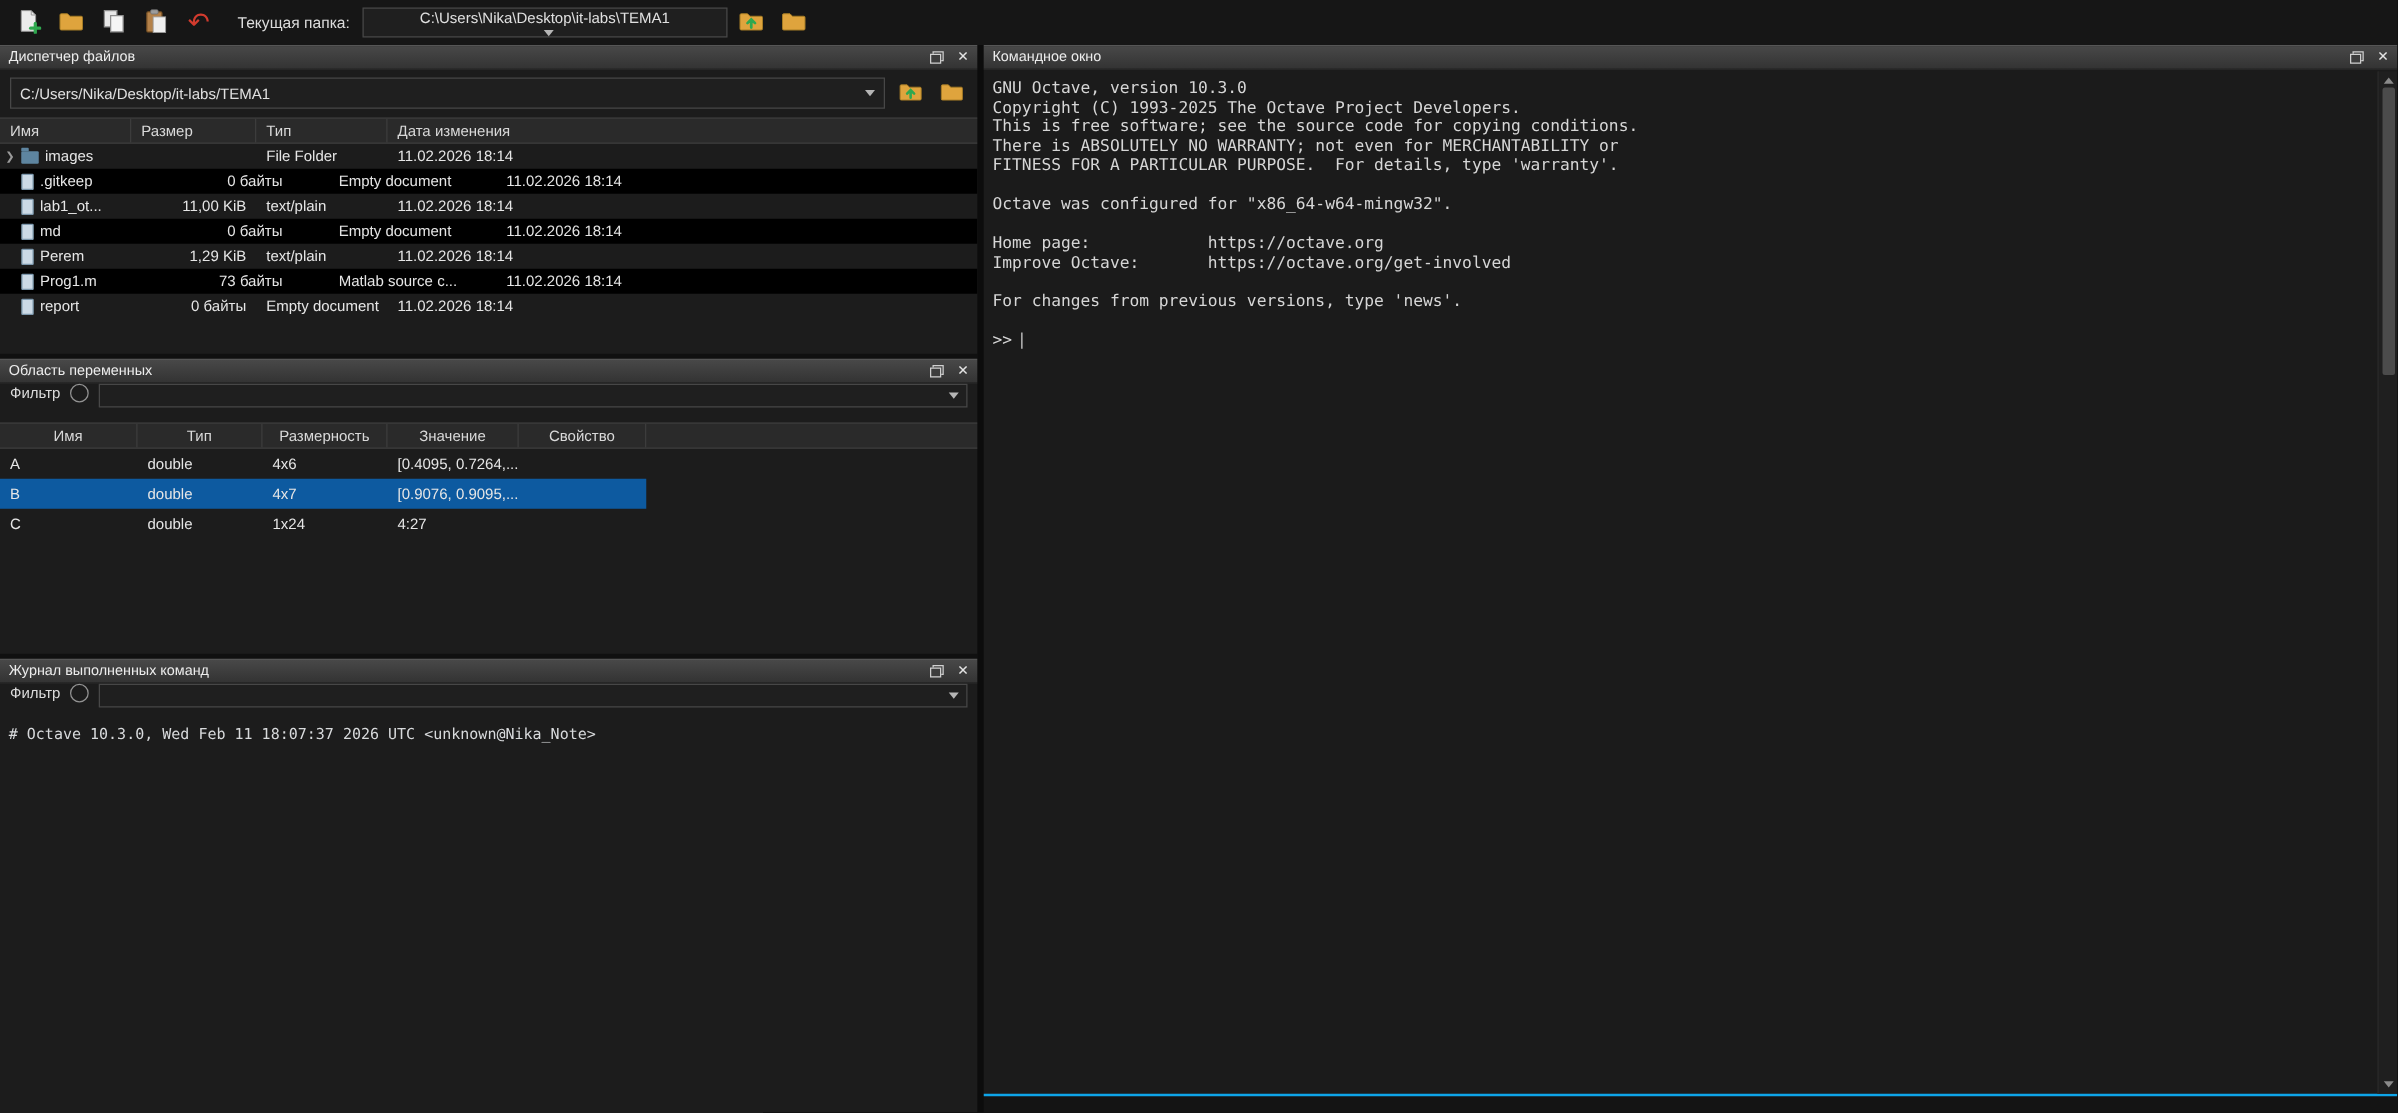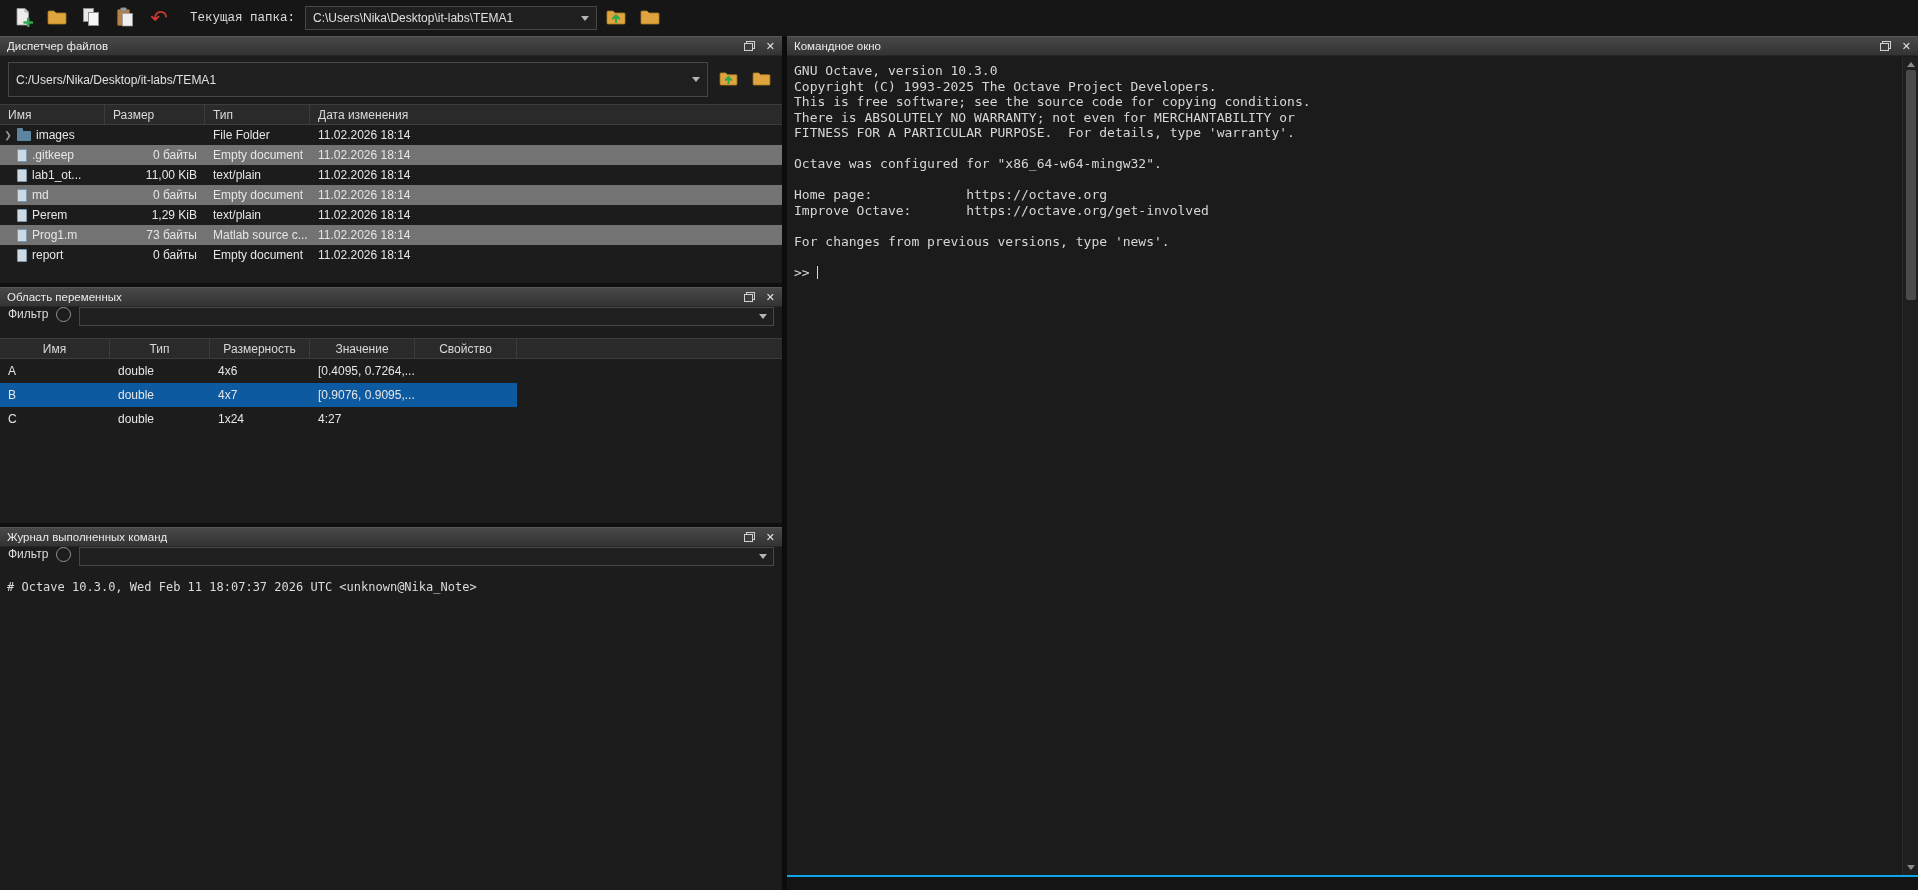--- a/index.html
+++ b/index.html
@@ -5,51 +5,51 @@
   * { margin:0; padding:0; box-sizing:border-box; }
   html,body { background:#101010; }
   .app{
     width:1918px;height:890px;background:#141414;display:flex;flex-direction:column;
     font-family:"Liberation Sans",sans-serif;color:#e2e2e2;overflow:hidden;
   }
   
   .toolbar{flex:0 0 36px;display:flex;align-items:center;gap:4px;padding:0 8px;background:#161616;}
   .tbtn{width:30px;height:28px;background:transparent;border:none;display:flex;align-items:center;justify-content:center;padding:0;cursor:pointer;}
   .undo-glyph{color:#d23b2e;font-size:21px;line-height:1;font-family:"DejaVu Sans",sans-serif;}
-  .tlabel{font-size:12.5px;margin:0 6px 0 12px;color:#dcdcdc;white-space:nowrap;font-family:Liberation Mono, monospace;}
+  .tlabel{font-size:12.5px;margin:0 6px 0 12px;color:#dcdcdc;white-space:nowrap;}
   .combo{display:flex;align-items:center;background:#1f1f1f;border:1px solid #474747;height:24px;padding:0 7px;}
-  .tcombo{width:292px;}
+  .tcombo{width:292px;flex-direction:column;}
   .combo-text{flex:1;font-size:12px;color:#e0e0e0;white-space:nowrap;overflow:hidden;}
   .chev{width:0;height:0;border-left:4px solid transparent;border-right:4px solid transparent;border-top:5px solid #b5b5b5;margin-left:6px;flex:0 0 auto;}
   
   .main{flex:1;display:flex;min-height:0;}
   .left{flex:0 0 782px;width:782px;display:flex;flex-direction:column;gap:4px;background:#101010;}
   .vsplit{width:5px;background:#0c0c0c;cursor:col-resize;}
   .panel{display:flex;flex-direction:column;min-height:0;background:#1c1c1c;}
   .ptitle{flex:0 0 20px;height:20px;background:linear-gradient(#484848,#333333);border-top:1px solid #565656;border-bottom:1px solid #262626;
     display:flex;align-items:center;justify-content:space-between;padding:0 7px;font-size:11.5px;color:#ececec;}
   .pbtns{display:flex;align-items:center;gap:11px;}
   .float-ic{width:11px;height:10px;position:relative;display:inline-block;}
   .float-ic::before{content:'';position:absolute;right:0;top:0;width:7px;height:6px;border:1px solid #d0d0d0;}
   .float-ic::after{content:'';position:absolute;left:0;bottom:0;width:7px;height:6px;border:1px solid #d0d0d0;background:#3d3d3d;}
   .close-ic{font-size:11px;color:#e4e4e4;line-height:1;cursor:pointer;}
   #file-panel{flex:0 0 247px;}
   #ws-panel{flex:0 0 236px;}
   #hist-panel{flex:1;}
   
   .fb-toolbar{display:flex;align-items:center;gap:7px;padding:6px 8px 5px 8px;}
-  .addr{flex:1;height:35px;}
+  .addr{flex:1;height:25px;}
   .mini-btn{width:26px;height:24px;background:transparent;border:none;display:flex;align-items:center;justify-content:center;padding:0;cursor:pointer;}
   .fhead,.frow{display:grid;grid-template-columns:105px 100px 105px 1fr;align-items:center;}
   .fhead{flex:0 0 21px;height:21px;background:#2a2a2a;border-top:1px solid #3c3c3c;border-bottom:1px solid #3c3c3c;font-size:12px;color:#d9d9d9;margin-top:2px;}
   .fhead>div{height:100%;display:flex;align-items:center;padding:0 8px;border-right:1px solid #3c3c3c;overflow:hidden;white-space:nowrap;}
   .fhead>div:last-child{border-right:none;}
   .rows{flex:1;overflow:hidden;}
   .frow{height:20px;font-size:12px;color:#e6e6e6;cursor:default;}
-  .frow.sel{background:#737373;}
+  .frow.sel{background:#000000;gap:29px;}
   .frow .c{padding:0 8px;white-space:nowrap;overflow:hidden;}
   .frow .name{display:flex;align-items:center;gap:5px;padding:0 4px;}
   .tw{flex:0 0 8px;width:8px;color:#9a9a9a;font-size:9px;line-height:1;text-align:center;}
   .tw.hidden{visibility:hidden;}
   .fi{flex:0 0 auto;display:inline-block;}
   .fi.folder{width:14px;height:10px;background:#5e85a0;border-radius:1px;position:relative;margin-top:2px;}
   .fi.folder::before{content:'';position:absolute;top:-3px;left:0;width:6px;height:3px;background:#5e85a0;border-radius:1px 1px 0 0;}
   .fi.file{width:10px;height:13px;background:#ccdae6;border:1px solid #7d98ad;border-radius:1px;}
   .c.size{text-align:right;}
   

